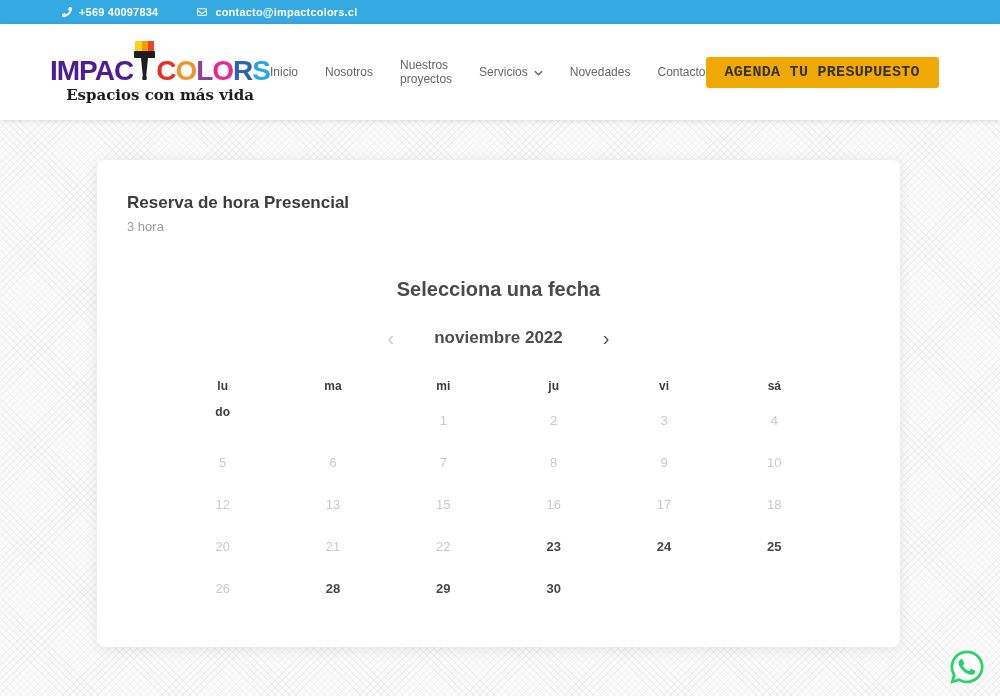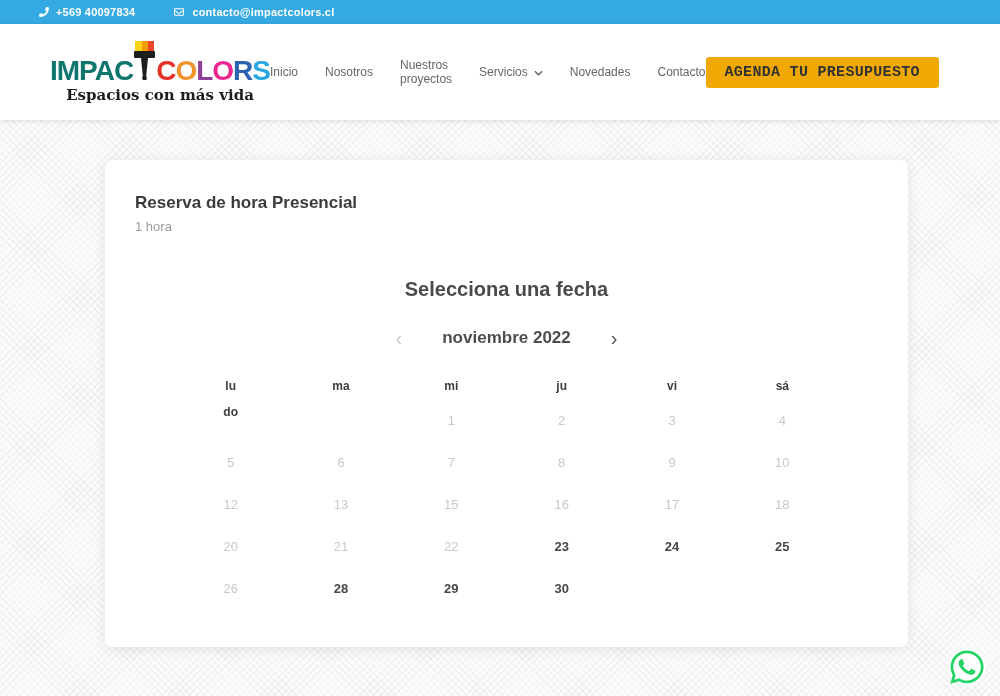--- a/index.html
+++ b/index.html
@@ -10,40 +10,40 @@
     background-color: #fbfbfb;
     background-image:
       repeating-linear-gradient(45deg, rgba(160,160,160,0.10) 0 1px, transparent 1px 5px),
       repeating-linear-gradient(135deg, rgba(160,160,160,0.10) 0 1px, transparent 1px 5px);
   }
 
   
   .topbar {
     height:24px; background:#35a9e1;
     display:flex; align-items:center; gap:38px;
-    padding-left:39px;
+    padding-left:62px;
   }
   .topbar a {
     display:flex; align-items:center; gap:7px;
     color:#fff; font-size:11px; font-weight:700; text-decoration:none;
     letter-spacing:.2px;
   }
   .topbar svg { display:block; }
 
   
   .site-header {
     height:96px; background:#fff;
     display:flex; align-items:center;
     padding:0 69px 0 50px;
     position:relative; z-index:5;
     box-shadow:0 1px 5px rgba(0,0,0,.12);
   }
   .logo { cursor:pointer; }
   .logo-line { display:flex; align-items:flex-end; line-height:1; }
-  .logo-word1 { font-size:28px; font-weight:700; color:#0f766e; letter-spacing:-1px; }
+  .logo-word1 { font-size:28px; font-weight:700; color:#4c1d95; letter-spacing:-1px; }
   .logo-brush { margin:0 1px 1px 1px; }
   .logo-word2 { display:flex; font-size:28px; font-weight:700; letter-spacing:-1px; }
   .logo-tagline {
     font-family:"DejaVu Serif", serif; font-weight:700;
     font-size:15px; color:#1d1d1d; text-align:center; margin-top:1px;
   }
 
   nav.main-nav { margin:0 auto; }
   nav.main-nav ul { display:flex; list-style:none; gap:27px; align-items:center; }
   nav.main-nav a {
@@ -55,21 +55,21 @@
   .cta-btn {
     background:#efa902; border:none; border-radius:3px;
     color:#333; font-family:Liberation Mono, monospace;
     font-size:15px; font-weight:700; letter-spacing:.3px;
     padding:7px 19px; cursor:pointer; white-space:nowrap;
   }
 
   
   .main-area { position:relative; height:576px; }
   .card {
-    position:absolute; left:105px; top:40px;
+    position:absolute; left:97px; top:40px;
     width:803px; height:487px;
     background:#fff; border-radius:8px;
     box-shadow:0 2px 14px rgba(0,0,0,.09);
   }
   .card-head { padding:33px 30px 0; }
   .service-title { font-size:17px; font-weight:700; color:#3c3c3c; }
   .service-duration { font-size:13px; color:#9b9b9b; margin-top:6px; }
 
   .select-heading {
     margin-top:44px; text-align:center;
@@ -196,21 +196,21 @@
       </ul>
   </nav>
 
   <button class="cta-btn">AGENDA TU PRESUPUESTO</button>
 </header>
 
 <main class="main-area">
   <section class="card">
     <div class="card-head">
       <h3 class="service-title">Reserva de hora Presencial</h3>
-      <div class="service-duration">1 hora</div>
+      <div class="service-duration">3 hora</div>
     </div>
 
     <h2 class="select-heading">Selecciona una fecha</h2>
 
     <div class="month-nav">
       <button class="nav-arrow prev">‹</button>
       <div class="month-label">noviembre 2022</div>
       <button class="nav-arrow next">›</button>
     </div>
 

